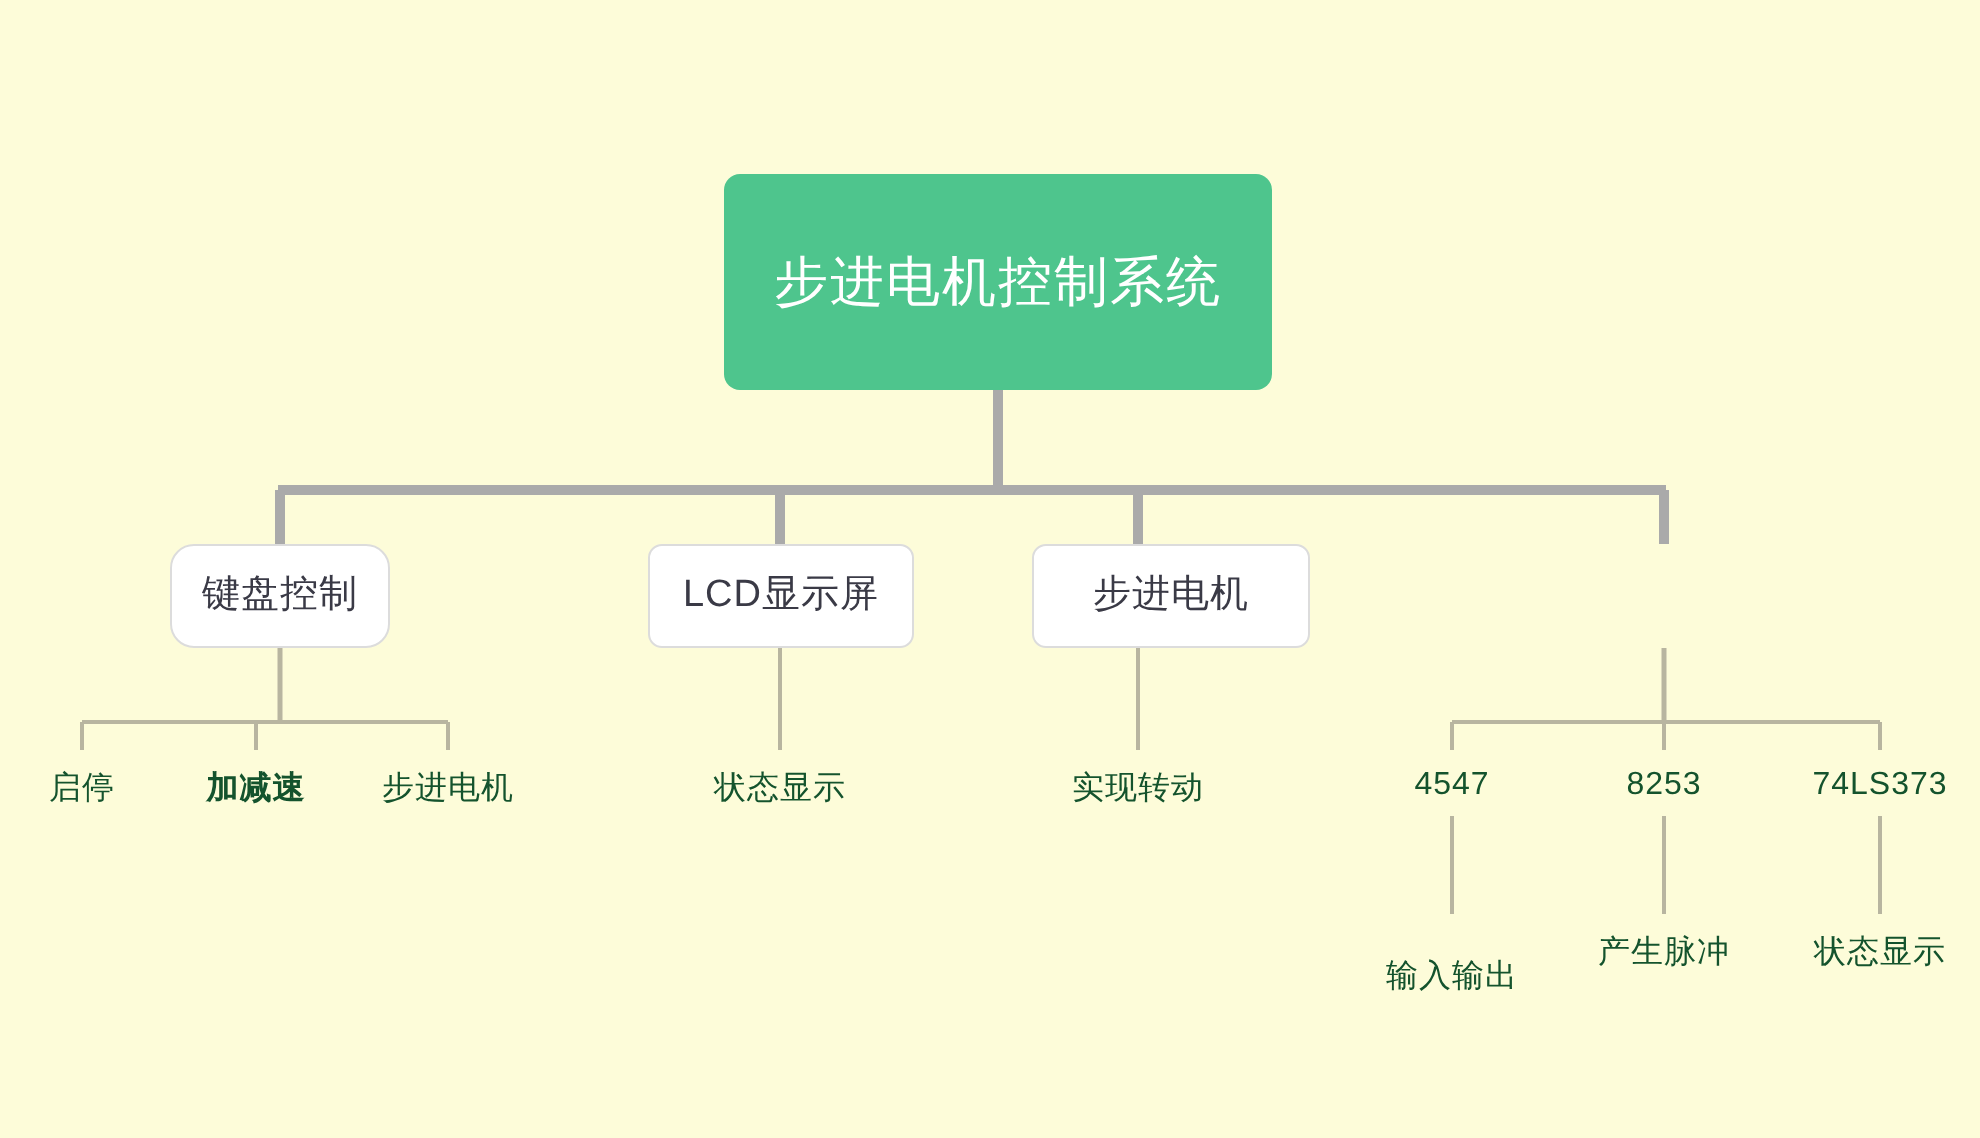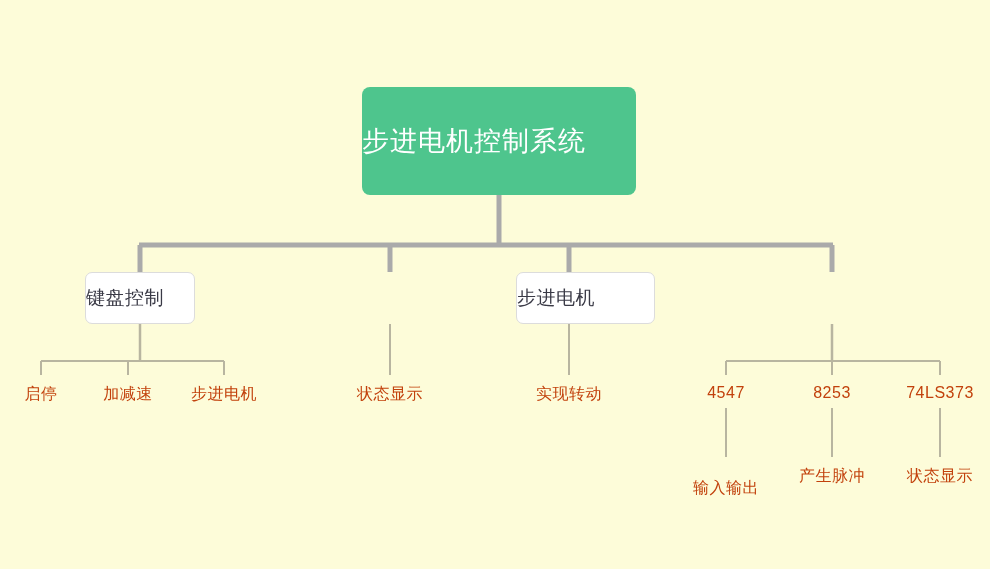--- a/index.html
+++ b/index.html
@@ -24,20 +24,21 @@
     top: 0;
     width: 990px;
     height: 569px;
     pointer-events: none;
   }
   .node {
     position: absolute;
     box-sizing: border-box;
     display: flex;
     align-items: center;
+    justify-content: center;
     text-align: center;
     line-height: 1.2;
   }
   .node-root {
     background: #4ec58d;
     color: #ffffff;
     border-radius: 8px;
     font-size: 27px;
     letter-spacing: 1px;
     left: 362px;
@@ -46,28 +47,28 @@
     height: 108px;
   }
   .node-box {
     background: #ffffff;
     color: #3a3a46;
     border: 1px solid #dcdcdc;
     border-radius: 7px;
     font-size: 19px;
     letter-spacing: 0.5px;
   }
-  .node-kb   { left: 85px;  top: 272px; width: 110px; height: 52px; }
+  .node-kb   { left: 85px;  top: 272px; width: 110px; height: 52px; border-radius: 12px; }
   .node-lcd  { left: 324px; top: 272px; width: 133px; height: 52px; }
   .node-motor{ left: 516px; top: 272px; width: 139px; height: 52px; }
   .node-chip { left: 799px; top: 272px; width: 69px;  height: 52px; }
 
   .leaf {
     position: absolute;
-    color: #c2410c;
+    color: #14532d;
     font-size: 16px;
     text-align: right;
     white-space: nowrap;
     transform: translateX(-50%);
     letter-spacing: 0.5px;
   }
   .leaf-l3 { top: 384px; }
   .leaf-l4 { top: 466px; }
 </style>
 </head>
@@ -108,28 +109,31 @@
   </svg>
 
   <div class="node node-root">
     <span>步进电机控制系统</span>
   </div>
 
   <div class="node node-box node-kb">
     <span>键盘控制</span>
   </div>
 
+  <div class="node node-box node-lcd">
+    <span>LCD显示屏</span>
+  </div>
 
   <div class="node node-box node-motor">
     <span>步进电机</span>
   </div>
 
 
   <div class="leaf leaf-l3" style="left:41px;">启停</div>
-  <div class="leaf leaf-l3" style="left:128px;">加减速</div>
+  <div class="leaf leaf-l3" style="left:128px;font-weight:bold;">加减速</div>
   <div class="leaf leaf-l3" style="left:224px;">步进电机</div>
 
   <div class="leaf leaf-l3" style="left:390px;">状态显示</div>
 
   <div class="leaf leaf-l3" style="left:569px;">实现转动</div>
 
   <div class="leaf leaf-l3" style="left:726px;">4547</div>
   <div class="leaf leaf-l3" style="left:832px;">8253</div>
   <div class="leaf leaf-l3" style="left:940px;">74LS373</div>
 

